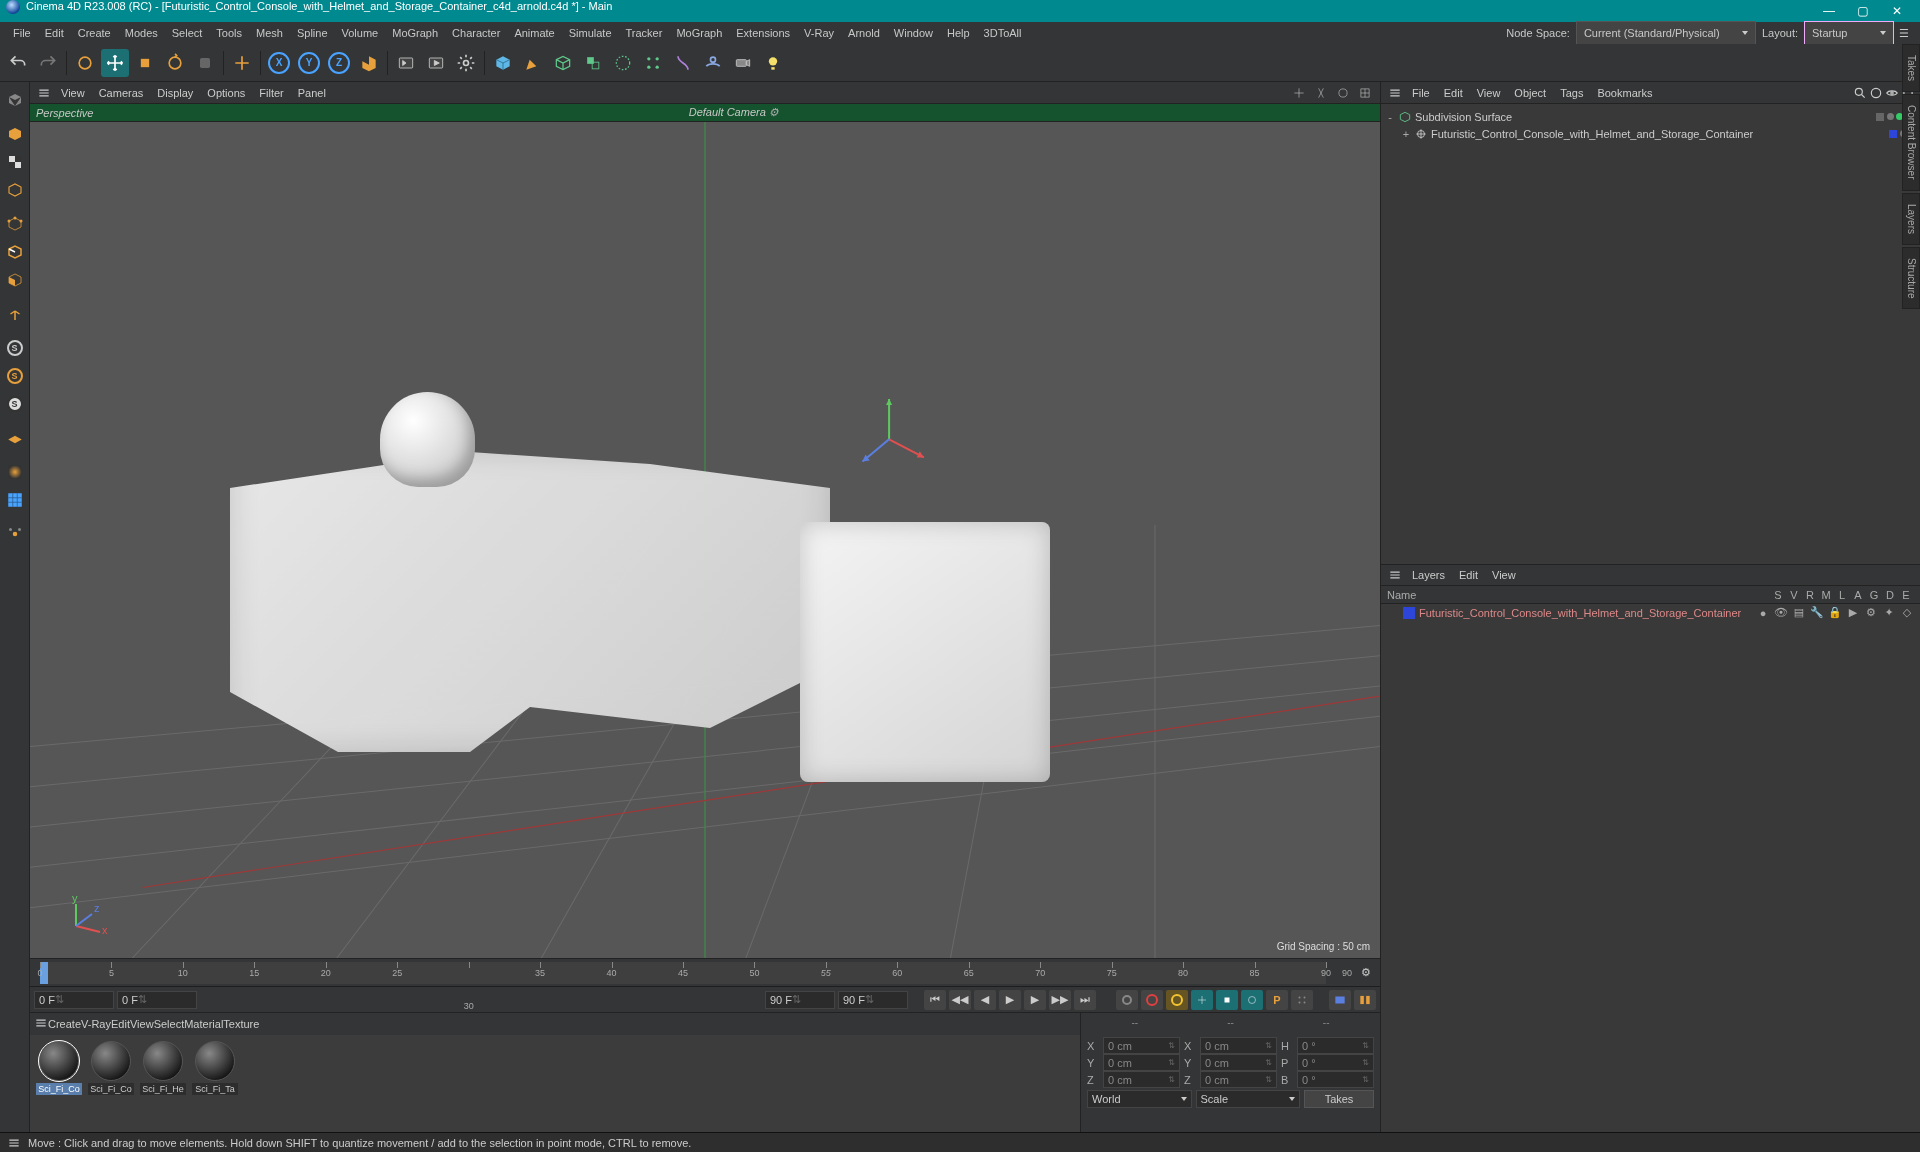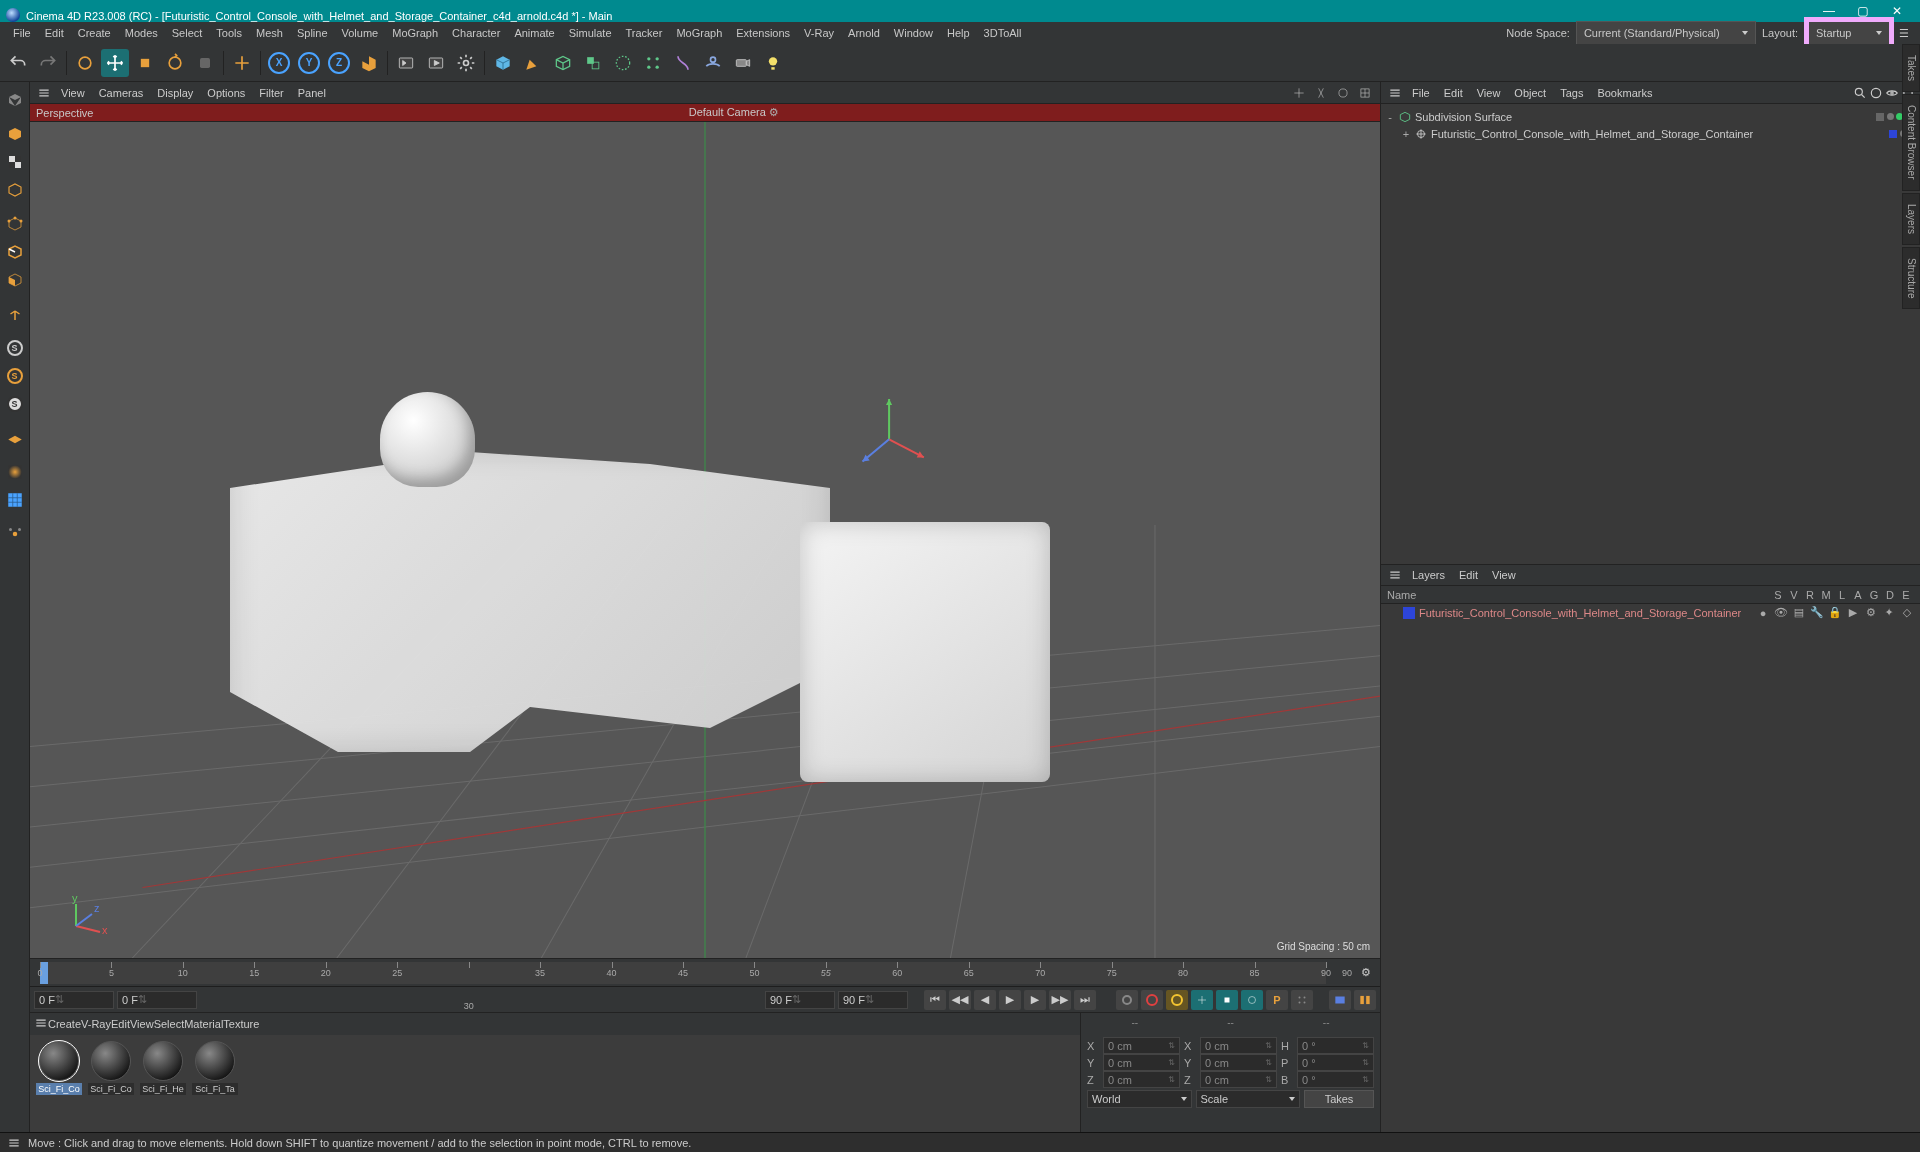--- a/index.html
+++ b/index.html
@@ -1,19 +1,19 @@
 <!DOCTYPE html>
 <html><head>
 <meta charset="utf-8">
 <style>
 * { margin:0; padding:0; box-sizing:border-box; font-family:"Segoe UI",Arial,sans-serif; font-size:11px; user-select:none; }
 body { background:#3a3a3a; color:#ccc; width:1920px; height:1152px; overflow:hidden; display:flex; flex-direction:column; }
 
 
-.titlebar { height:22px; background:#008a8f; display:flex; align-items:flex-end; padding:0 6px; color:#fff; }
+.titlebar { height:22px; background:#008a8f; display:flex; align-items:flex-start; padding:0 6px; color:#fff; }
 .titlebar .c4d-icon { width:14px; height:14px; border-radius:50%; background:radial-gradient(circle at 40% 35%,#bdf,#149 70%); margin-right:6px; }
 .titlebar .title { flex:1; font-size:11px; }
 .titlebar .win-btn { width:34px; height:22px; display:flex; align-items:center; justify-content:center; color:#fff; font-size:12px; }
 
 
 .menubar { height:22px; background:#333536; display:flex; align-items:center; padding:0 6px; gap:0; }
 .menubar .m-item { padding:0 7px; line-height:22px; color:#c8c8c8; cursor:default; }
 .menubar .spacer { flex:1; }
 .menubar .m-label { padding:0 6px; color:#c8c8c8; }
 .tri { width:0; height:0; border-left:3px solid transparent; border-right:3px solid transparent; border-top:4px solid #ccc; display:inline-block; margin-left:4px; }
@@ -34,21 +34,21 @@
 
 .center { flex:1; display:flex; flex-direction:column; min-width:0; }
 
 
 .vp-menu { height:22px; background:#333536; display:flex; align-items:center; padding:0 4px; gap:0; border-bottom:1px solid #222; }
 .vp-menu .hamburger { width:20px; height:20px; display:flex; align-items:center; justify-content:center; }
 .vp-menu .m-item { padding:0 7px; line-height:22px; }
 .vp-menu .spacer { flex:1; }
 .vp-menu .vp-ic { width:18px; height:18px; display:flex; align-items:center; justify-content:center; margin:0 2px; }
 
-.vp-header { height:18px; background:#7f1d1d; color:#c8c8c8; display:flex; align-items:center; padding:0 6px; font-size:10px; border-bottom:1px solid #222; }
+.vp-header { height:18px; background:#14532d; color:#c8c8c8; display:flex; align-items:center; padding:0 6px; font-size:10px; border-bottom:1px solid #222;font-style:italic; }
 .vp-header .spacer { flex:1; }
 
 .viewport { flex:1; background:#565656; position:relative; overflow:hidden; }
 .viewport svg.grid { position:absolute; inset:0; width:100%; height:100%; }
 .vp-foot-label { position:absolute; right:10px; bottom:6px; font-size:10px; color:#ddd; }
 .axis-gizmo { position:absolute; left:36px; bottom:22px; width:44px; height:44px; }
 
 
 .desk { position:absolute; left:200px; top:330px; width:600px; height:300px; background:linear-gradient(135deg,#f3f3f3,#d6d6d6); border-radius:14px; box-shadow:inset 0 0 30px rgba(0,0,0,.15); clip-path:polygon(0 12%,40% 0,70% 4%,100% 12%,100% 72%,80% 92%,50% 85%,40% 100%,18% 100%,0 80%); opacity:.92; }
 .helmet { position:absolute; left:350px; top:270px; width:95px; height:95px; background:radial-gradient(circle at 35% 30%,#fff,#cfcfcf 70%); border-radius:50% 50% 40% 40%; box-shadow:inset -6px -8px 14px rgba(0,0,0,.25); }
@@ -164,21 +164,21 @@
     <div class="m-item">Window</div>
     <div class="m-item">Help</div>
     <div class="m-item">3DToAll</div>
     <div class="spacer"></div>
   <span class="m-label">Node Space:</span>
   <div class="m-item" style="background:#444;border:1px solid #555;min-width:180px;display:flex;align-items:center;justify-content:space-between">
       <span>Current (Standard/Physical)</span>
       <span class="tri"></span>
     </div>
   <span class="m-label">Layout:</span>
-  <div class="m-item" style="background:#444;border:5px solid #f0abfc;min-width:90px;display:flex;align-items:center;justify-content:space-between">
+  <div class="m-item" style="background:#444;border:1px solid #f0abfc;min-width:90px;display:flex;align-items:center;justify-content:space-between">
       <span>Startup</span>
       <span class="tri"></span>
     </div>
   <div class="tb-btn" style="width:20px;height:20px">☰</div>
 </div>
 
 <div class="toolbar">
   <div class="tb-btn">
       <svg viewBox="0 0 24 24" stroke="#ccc" fill="none" stroke-width="2">
         <path d="M9 14l-5-5 5-5M4 9h11a5 5 0 015 5v1"></path>

